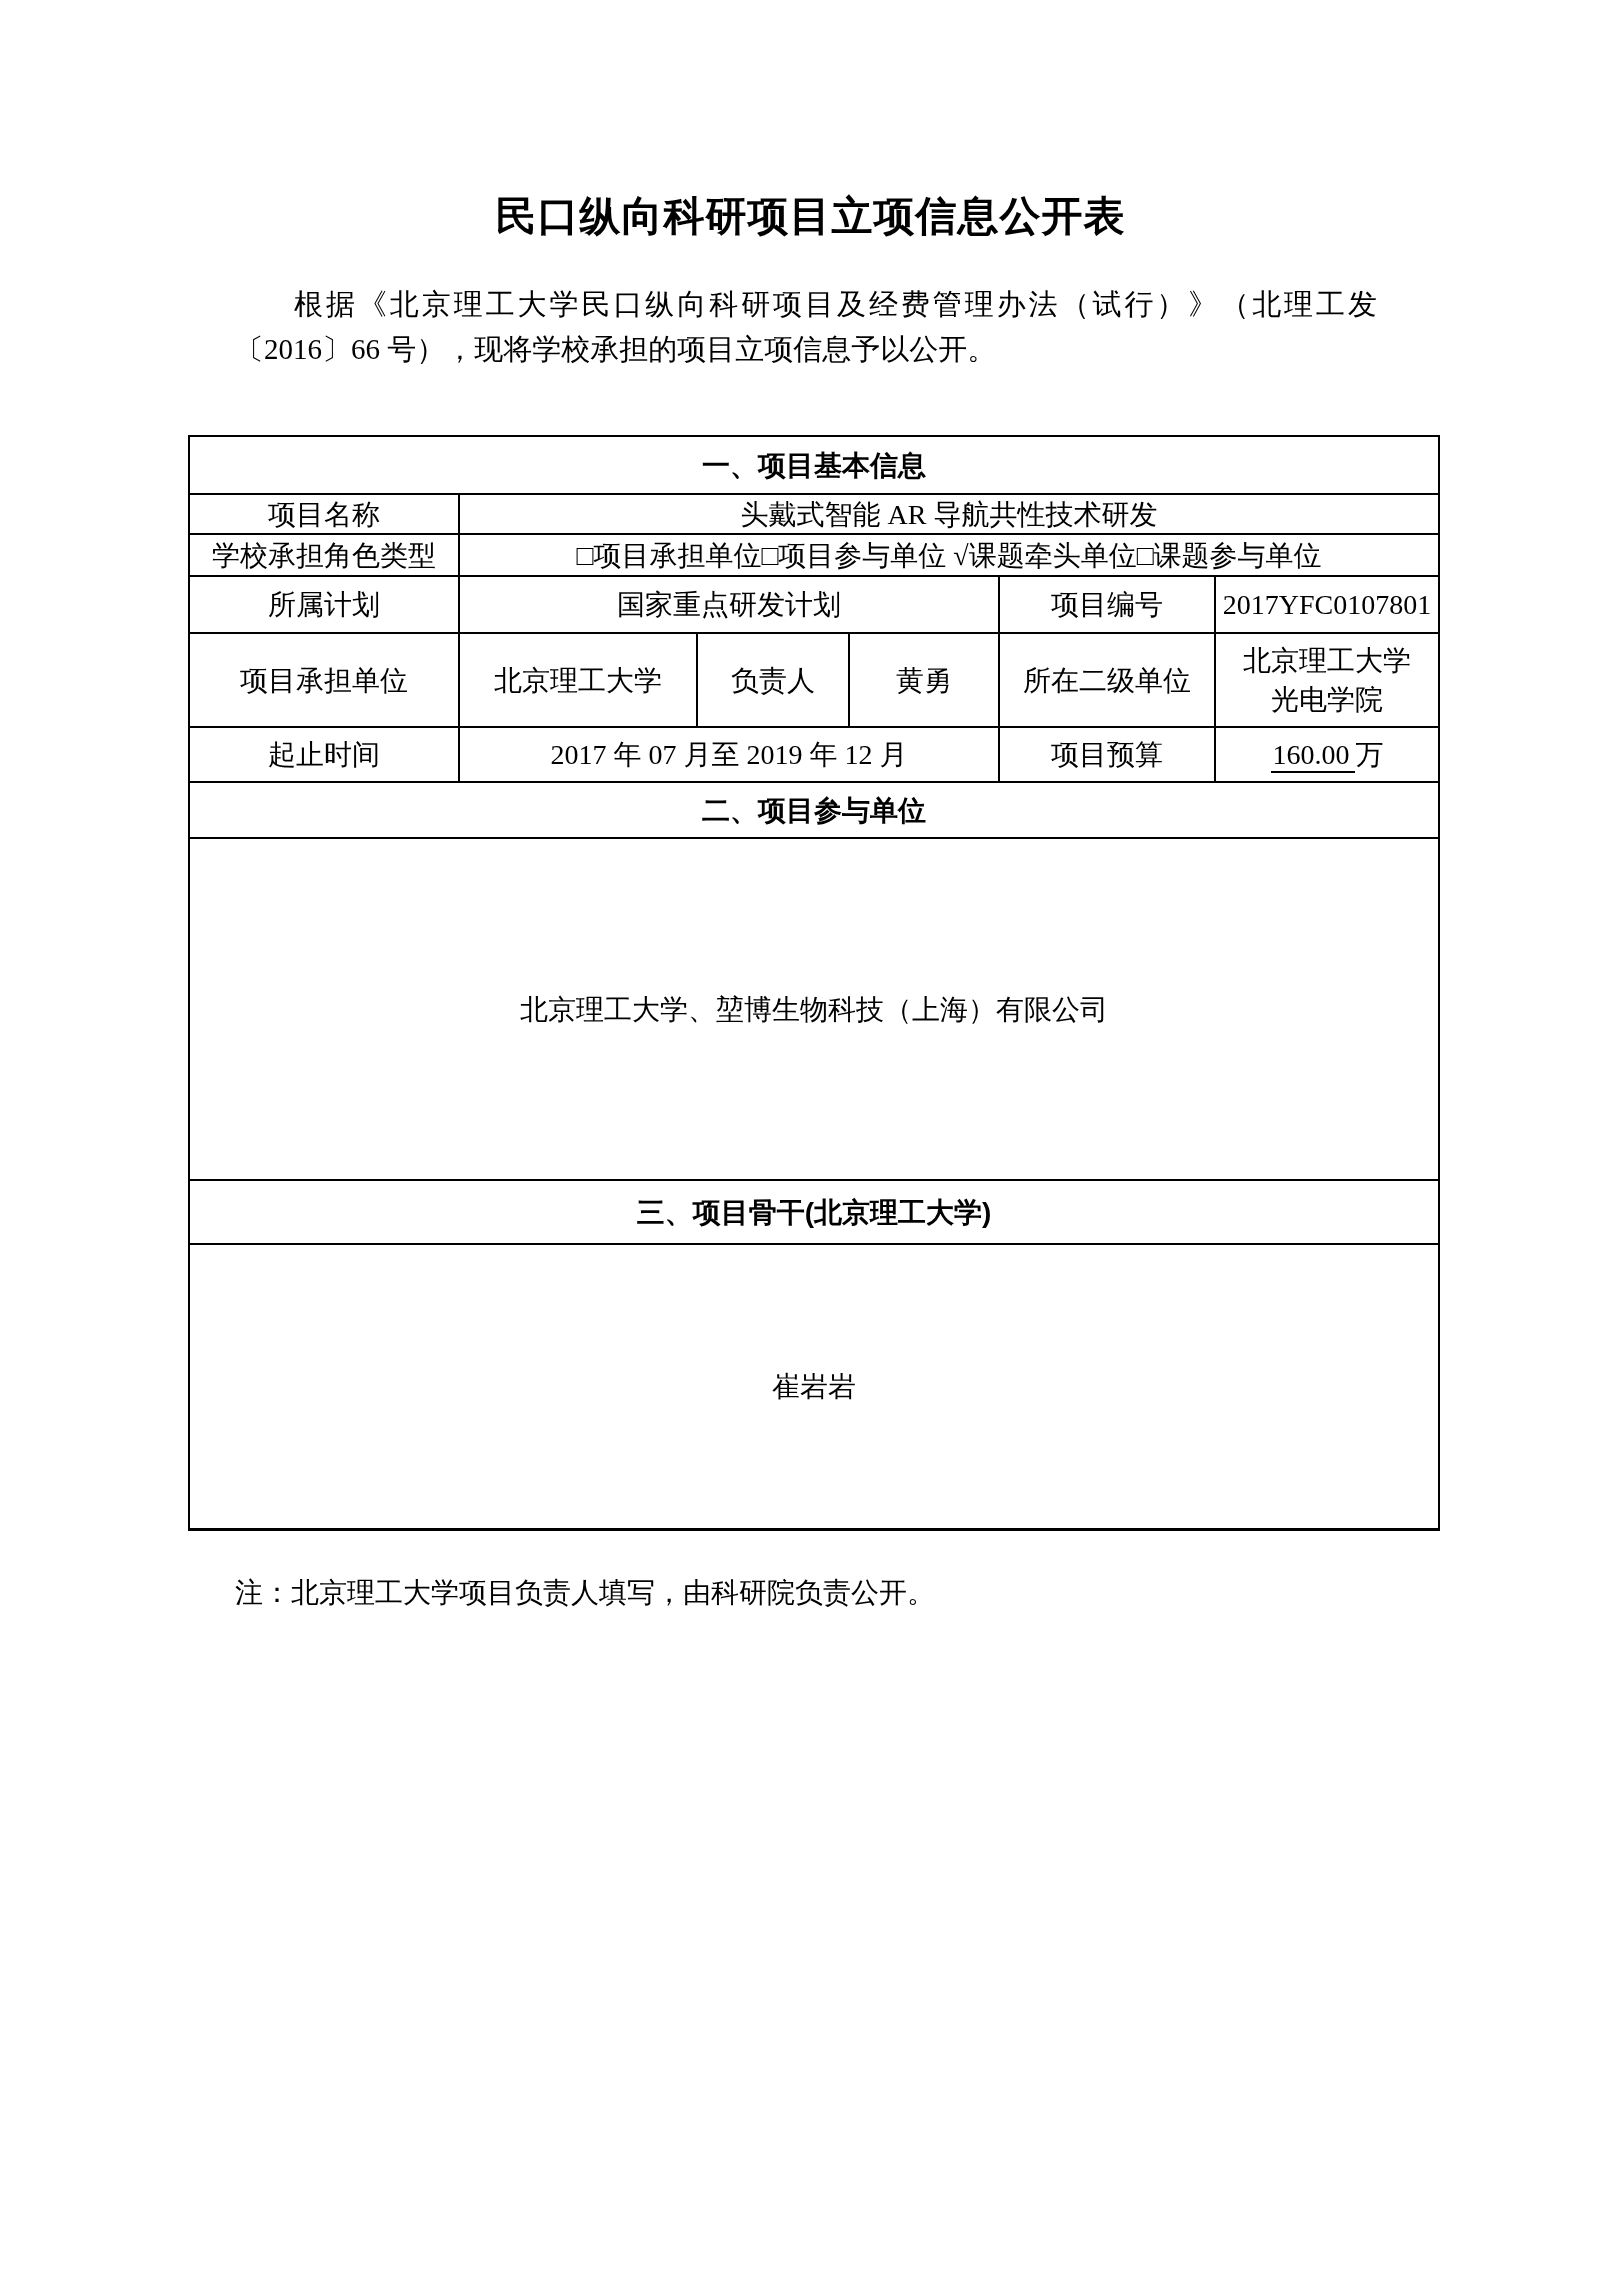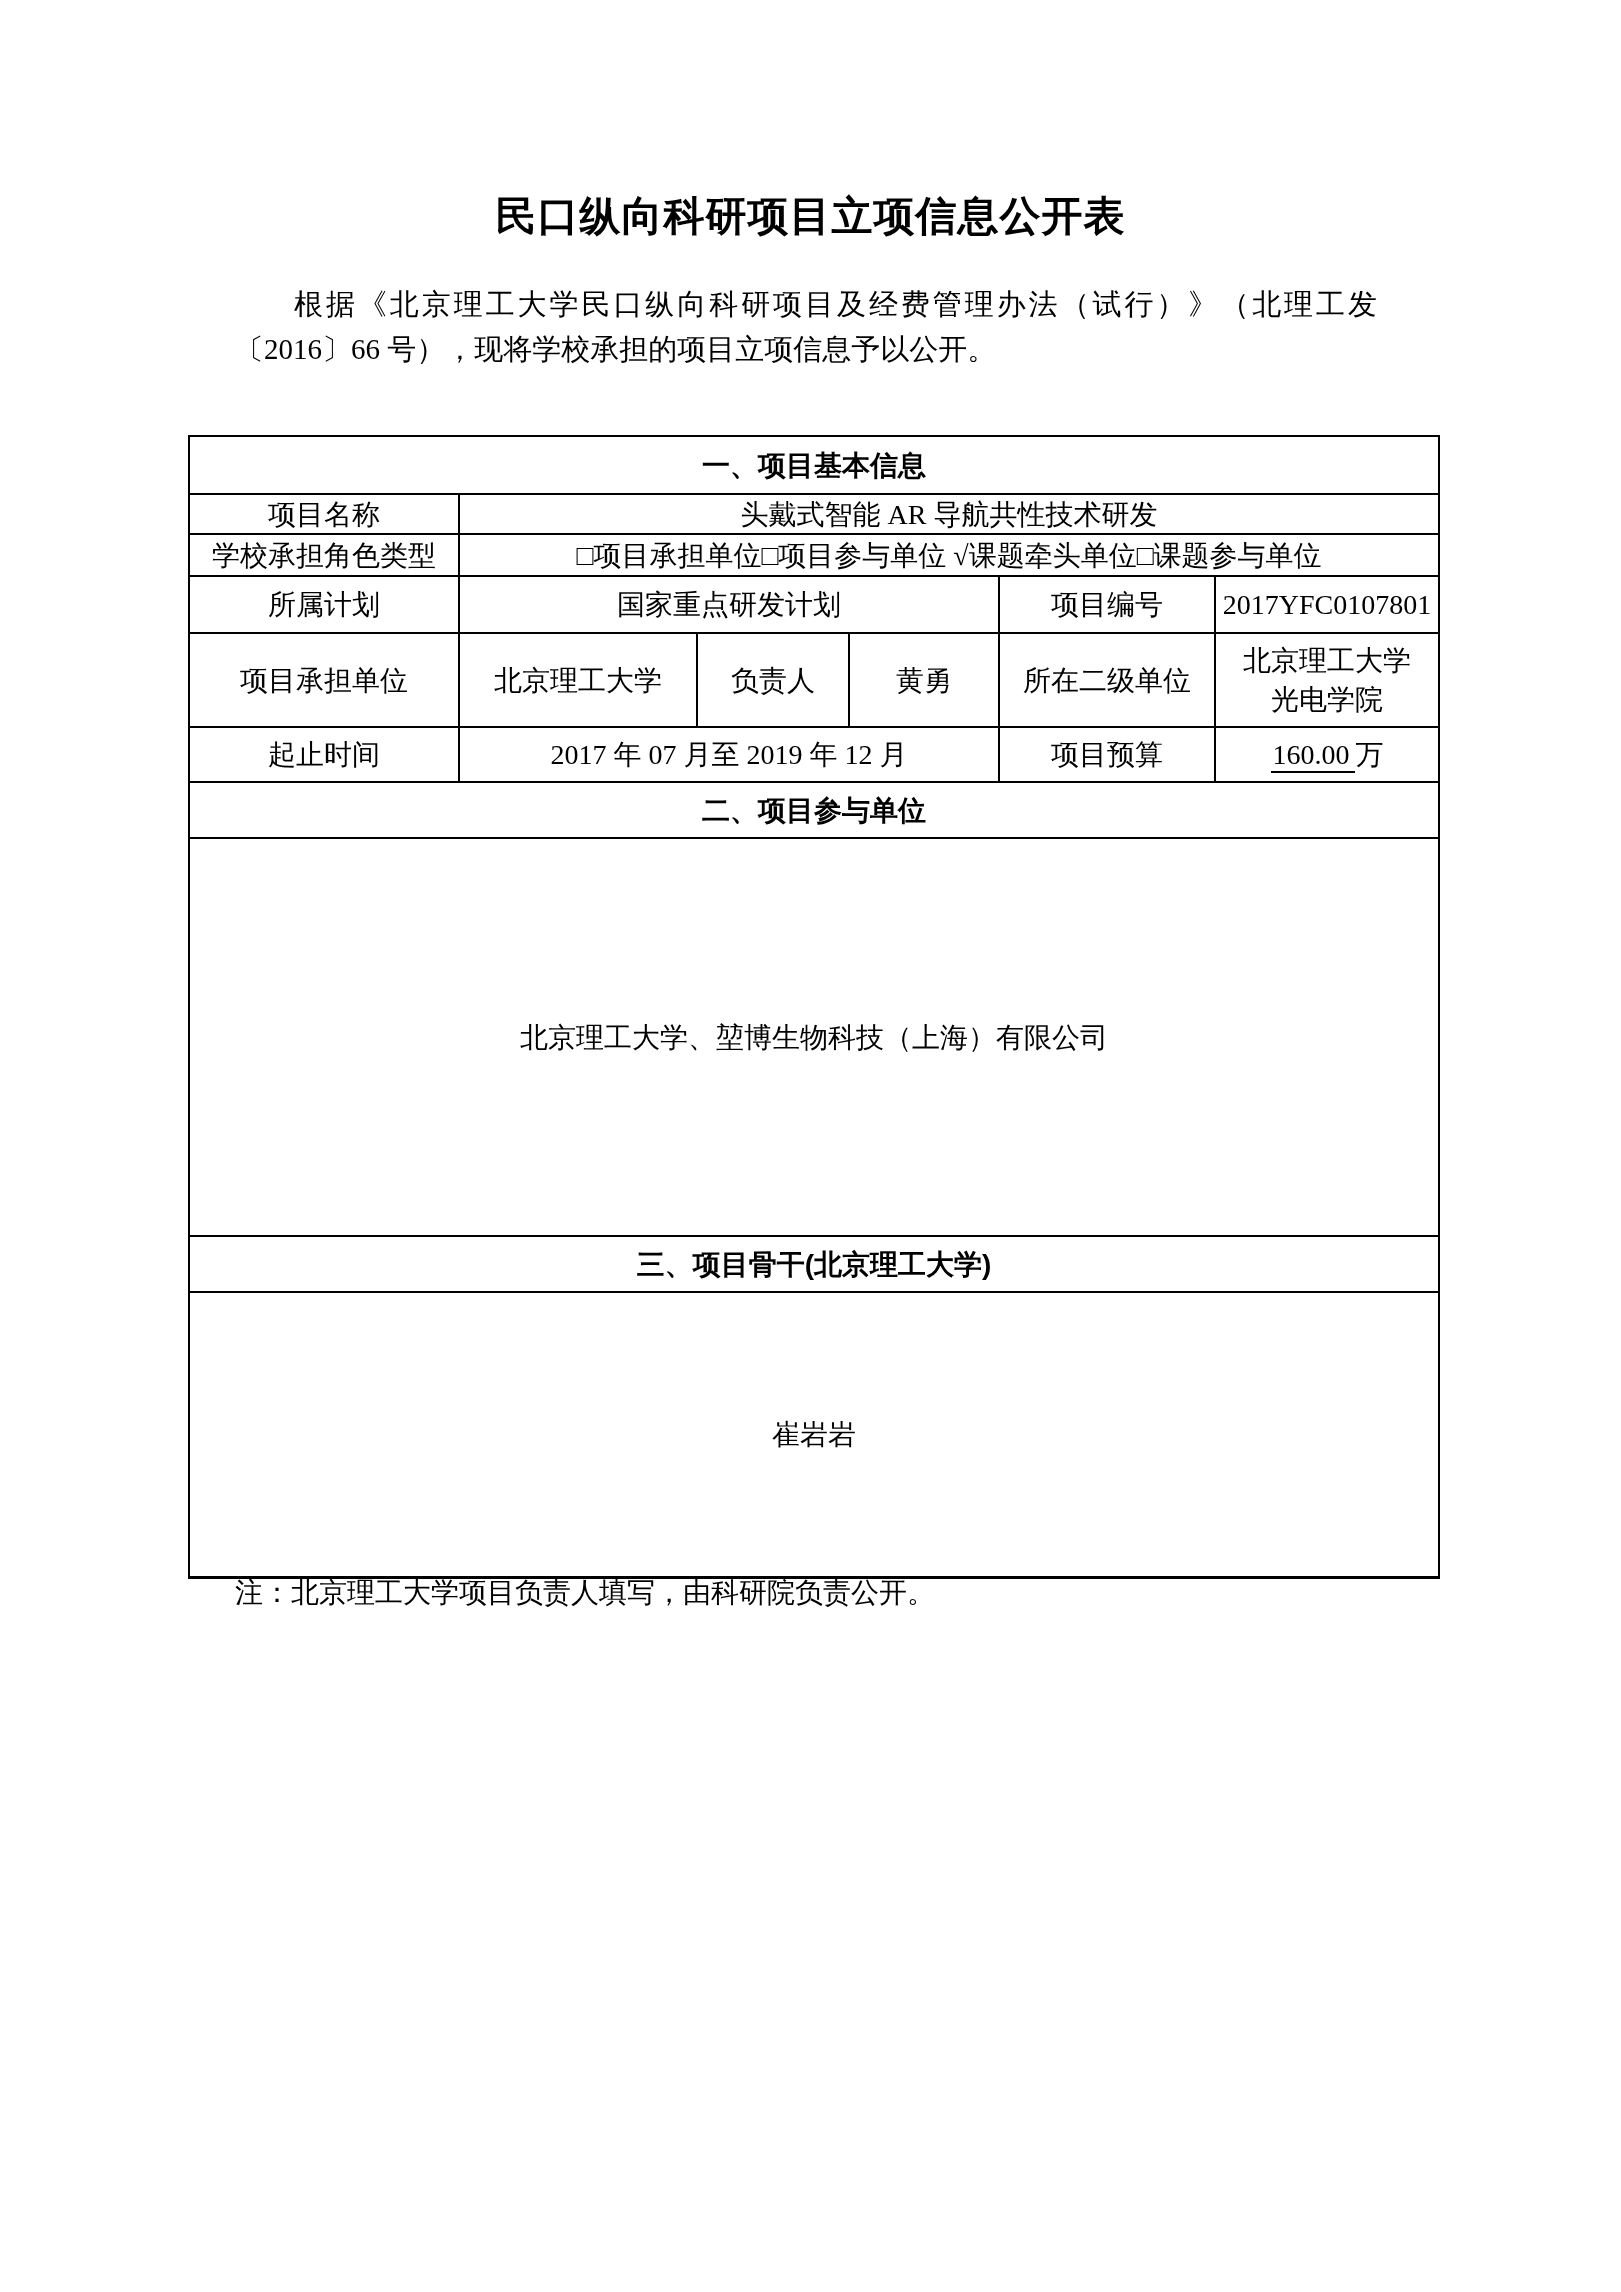--- a/index.html
+++ b/index.html
@@ -146,24 +146,24 @@
       <td>起止时间</td>
       <td colspan="3">2017 年 07 月至 2019 年 12 月</td>
       <td>项目预算</td>
       <td>
         <span class="underlined-amount">160.00</span><span>万</span>
       </td>
     </tr>
     <tr style="height:56px">
       <td colspan="6" class="section-header">二、项目参与单位</td>
     </tr>
-    <tr style="height:398px">
+    <tr style="height:342px">
       <td colspan="6" class="big-cell-middle">北京理工大学、堃博生物科技（上海）有限公司</td>
     </tr>
-    <tr style="height:56px">
+    <tr style="height:64px">
       <td colspan="6" class="section-header">三、项目骨干(北京理工大学)</td>
     </tr>
     <tr style="height:285px">
       <td colspan="6" class="big-cell-top">崔岩岩</td>
     </tr>
   </tbody>
 </table>
 
 <div class="footer-note">注：北京理工大学项目负责人填写，由科研院负责公开。</div>
 

